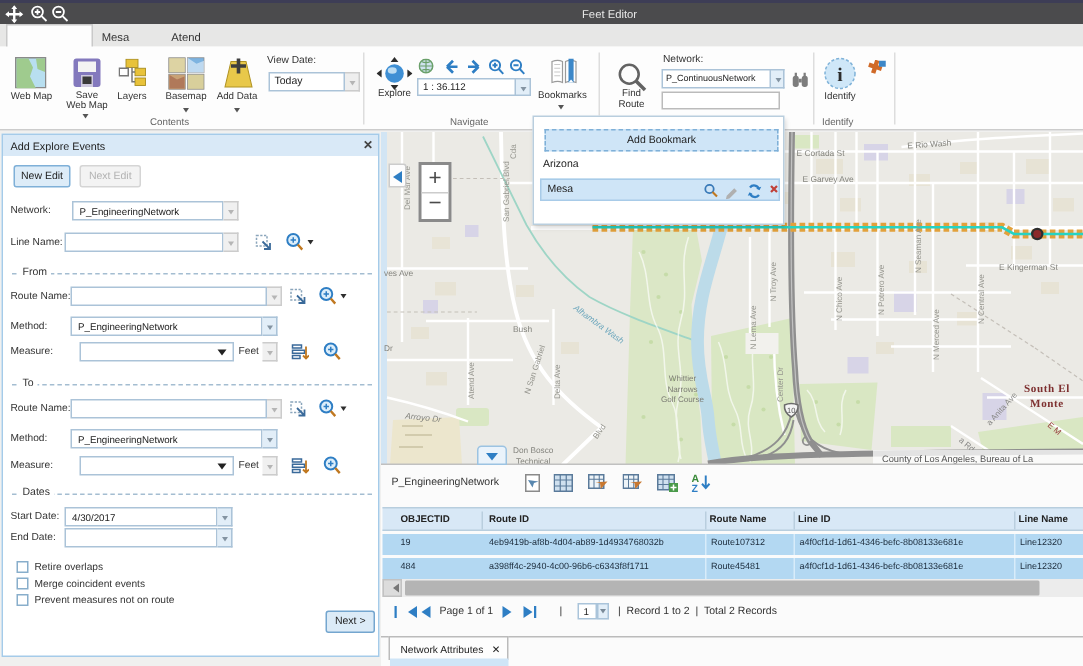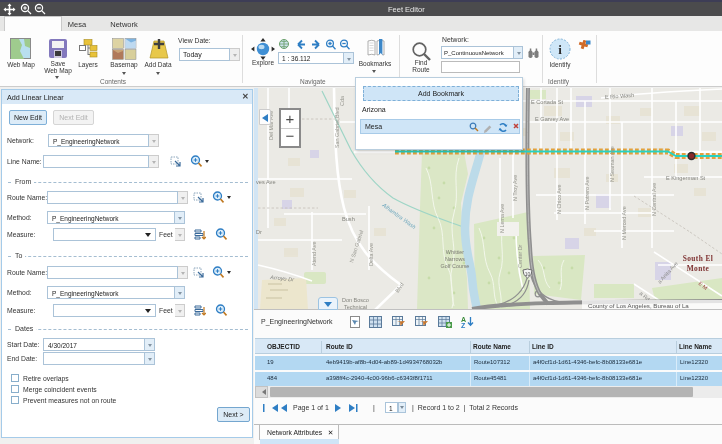--- a/index.html
+++ b/index.html
@@ -26,21 +26,21 @@
         <path d="M38.7 7.7 L42 11"></path>
         <path d="M34.2 5 h3.6"></path>
  </g>
 </svg>
 <span class="abs" style="left:388px;top:3px;font-size:7.5px;color:#e8e8e8;">Feet Editor</span>
 </div>
 
 <div class="abs" style="left:0;top:16px;width:722px;height:15px;background:#e7e7e6;">
  <div class="abs" style="left:4px;top:0;width:58px;height:15px;background:#fdfdfd;border:1px solid #c9c9c9;border-bottom:none;text-align:center;font-size:7.5px;color:#222;padding-top:18px;">Map</div>
  <div class="abs" style="left:62px;top:4px;width:30px;text-align:center;font-size:7.5px;color:#333;">Mesa</div>
- <div class="abs" style="left:102px;top:4px;width:44px;text-align:center;font-size:7.5px;color:#333;">Network</div>
+ <div class="abs" style="left:102px;top:4px;width:44px;text-align:center;font-size:7.5px;color:#333;">Atend</div>
 </div>
 
 <div class="abs" id="ribbon" style="left:0;top:31px;width:722px;height:56px;background:#fdfdfd;border-bottom:1px solid #cccccc;">
 
  <div class="abs" style="left:242px;top:4px;width:1px;height:48px;background:#ddd;"></div>
  <div class="abs" style="left:399px;top:4px;width:1px;height:48px;background:#ddd;"></div>
  <div class="abs" style="left:542px;top:4px;width:1px;height:48px;background:#ddd;"></div>
  <div class="abs" style="left:596px;top:4px;width:1px;height:48px;background:#ddd;"></div>
 
  <svg class="abs" style="left:10px;top:7px;" width="21" height="21" viewBox="0 0 21 21">
@@ -373,21 +373,21 @@
   <div class="abs" style="left:2px;top:4px;border:4px solid transparent;border-right:6px solid #2e7ec4;border-left:none;"></div>
  </div>
 
  <div class="abs" style="left:64px;top:209px;width:20px;height:13px;background:#eaf3fb;border:1px solid #9cc3e2;border-radius:3px 3px 0 0;">
   <div class="abs" style="left:5px;top:4px;border:4px solid transparent;border-top:5px solid #2e7ec4;border-bottom:none;"></div>
  </div>
 </div>
 
 <div class="abs" id="panel" style="left:1px;top:89px;width:252px;height:349px;background:#fff;border:1px solid #a5cbe9;">
  <div class="abs" style="left:0;top:0;width:250px;height:14px;background:#d9e9f7;">
-  <span class="abs" style="left:5px;top:3px;font-size:7.2px;color:#222;">Add Linear Linear</span>
+  <span class="abs" style="left:5px;top:3px;font-size:7.2px;color:#222;">Add Explore Events</span>
   <span class="abs" style="left:240px;top:2px;font-size:8px;color:#444;font-weight:bold;">✕</span>
  </div>
  <div class="abs" style="left:7px;top:20px;width:38px;height:15px;background:#ddecf8;border:1px solid #7fb0d8;border-radius:2px;text-align:center;font-size:7px;color:#222;padding-top:3px;">New Edit</div>
  <div class="abs" style="left:51px;top:20px;width:41px;height:15px;background:#f3f3f3;border:1px solid #d5d5d5;border-radius:2px;text-align:center;font-size:7px;color:#b2b2b2;padding-top:3px;">Next Edit</div>
  <div class="lbl" style="left:5px;top:47px;">Network:</div>
  <div class="sel" style="left:46px;top:44px;width:101px;height:13px;">
       <span class="abs" style="left:4px;top:3px;font-size:6.5px;color:#222;">P_EngineeringNetwork</span>
     </div>
  <div class="selarrow dis" style="left:147px;top:44px;width:10px;height:13px;background:#f0f0f0;border-color:#ccc;"></div>
  <div class="lbl" style="left:5px;top:68px;">Line Name:</div>

